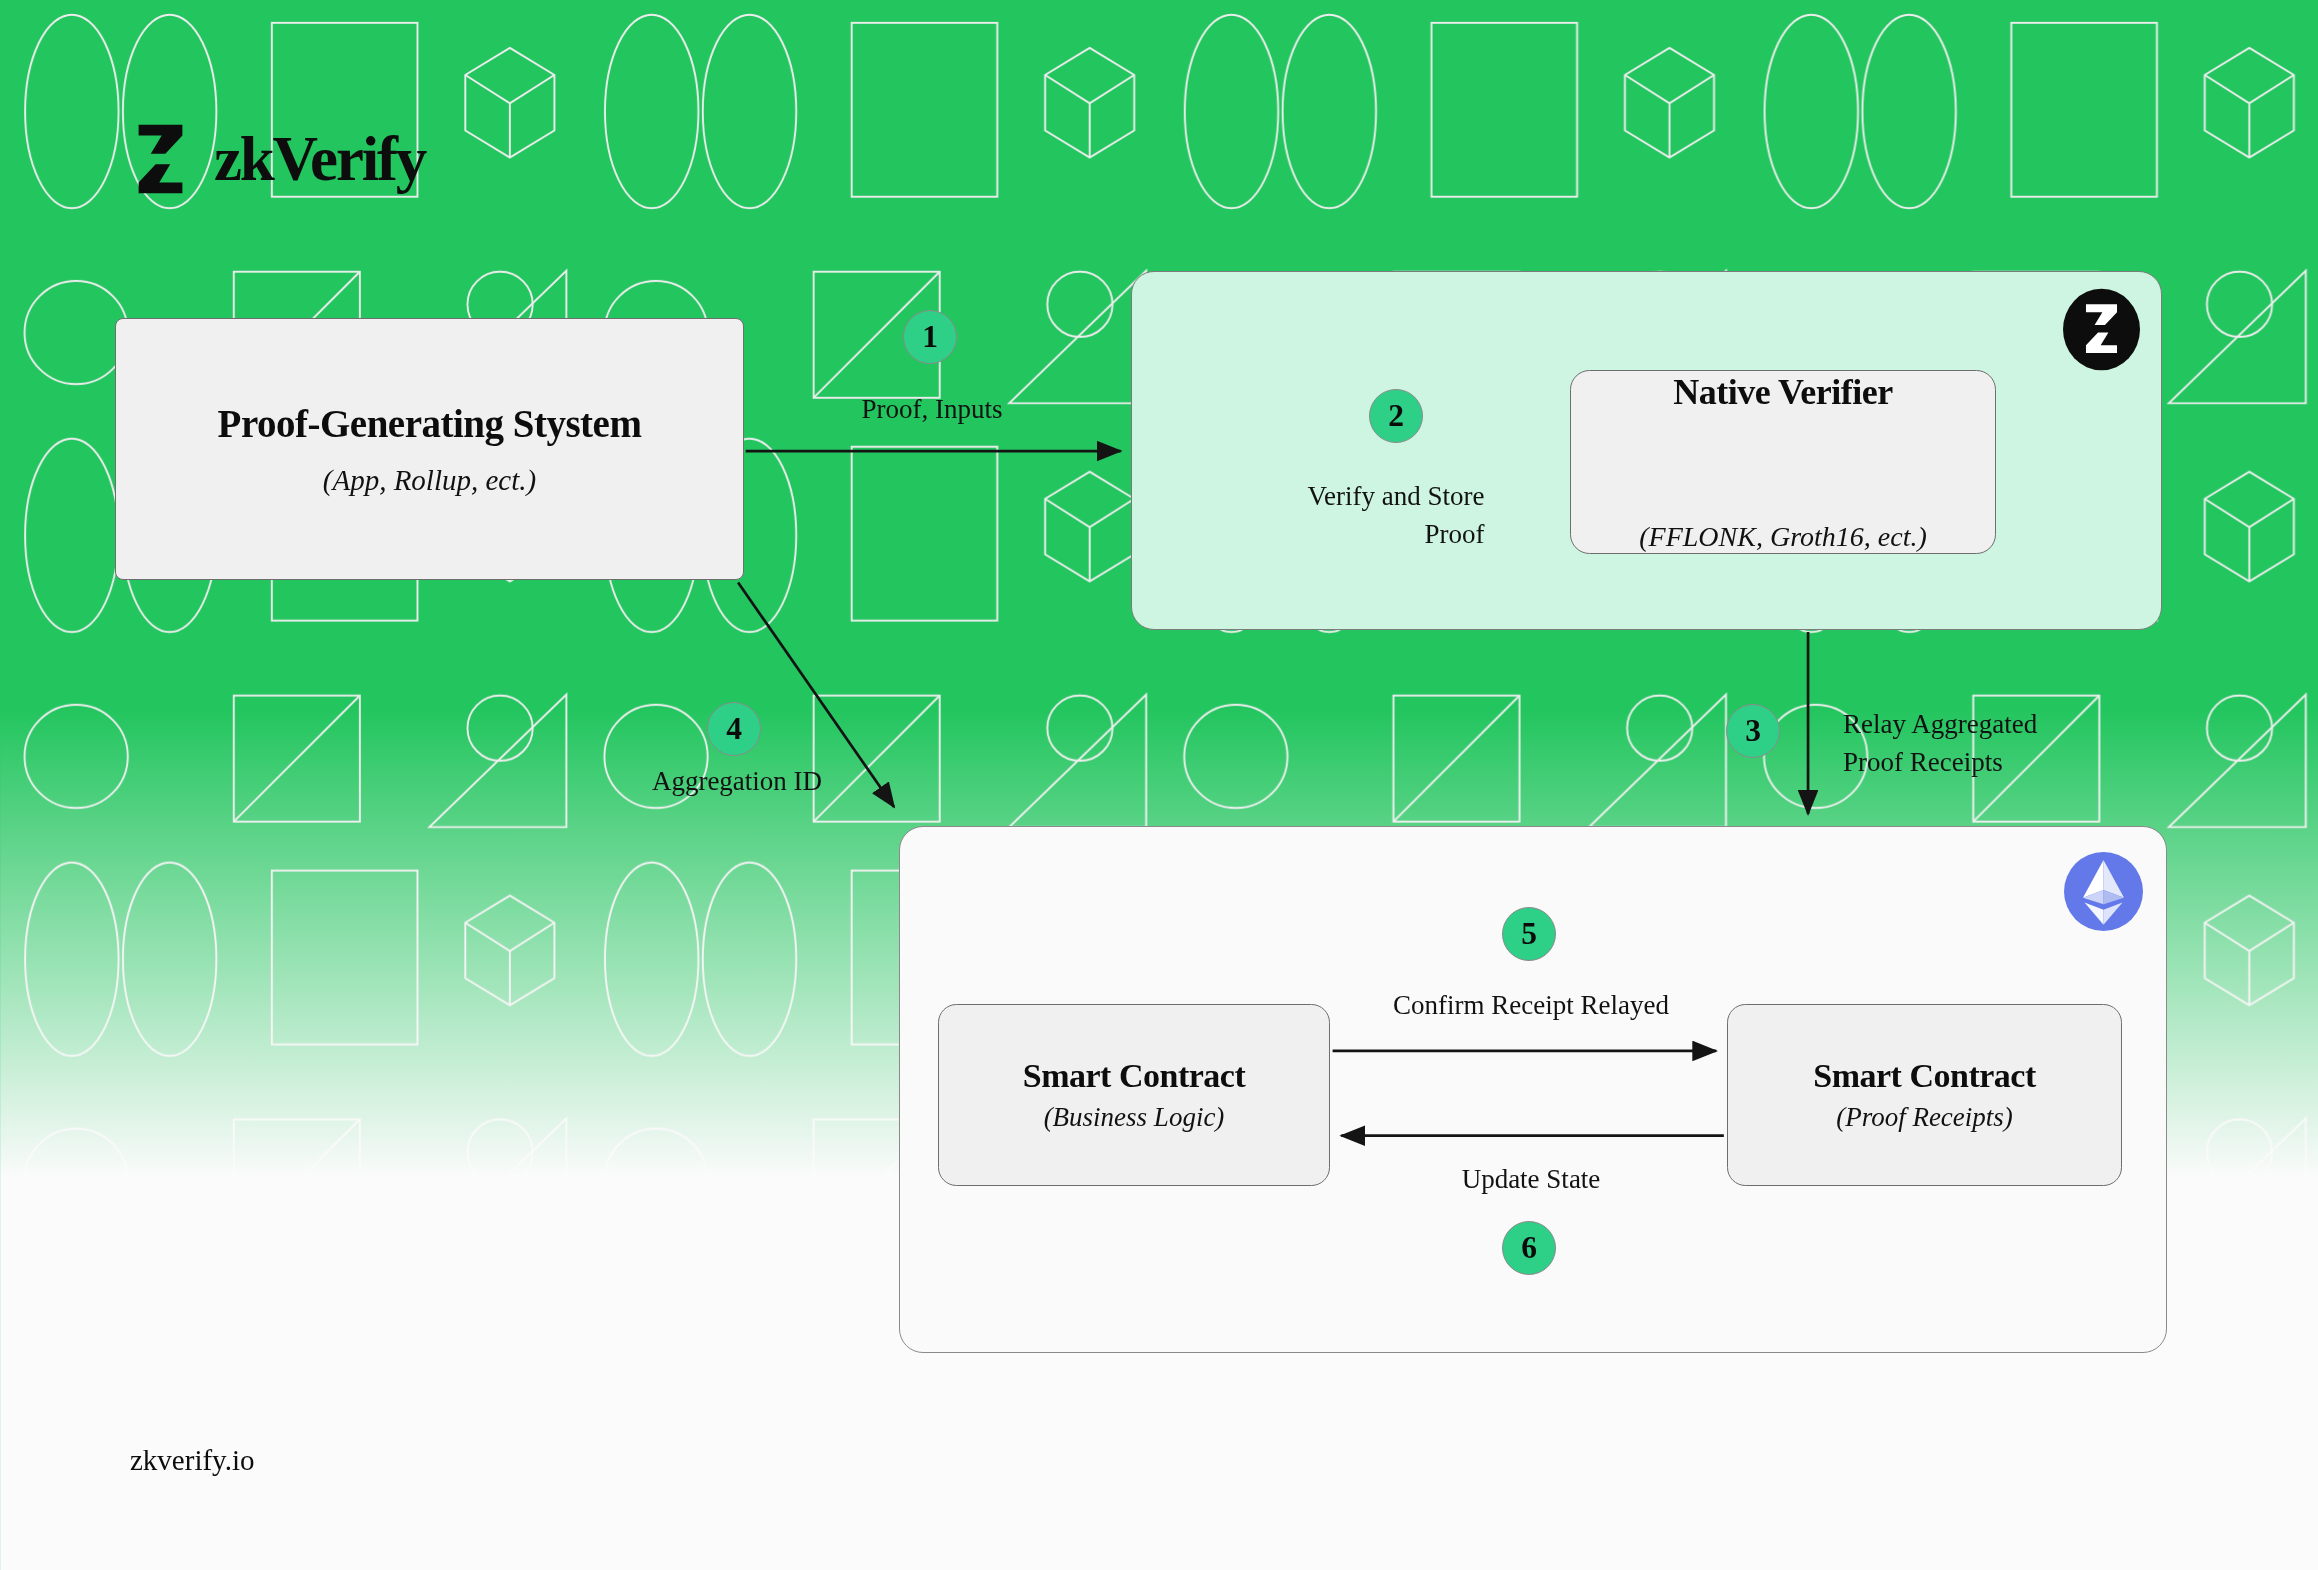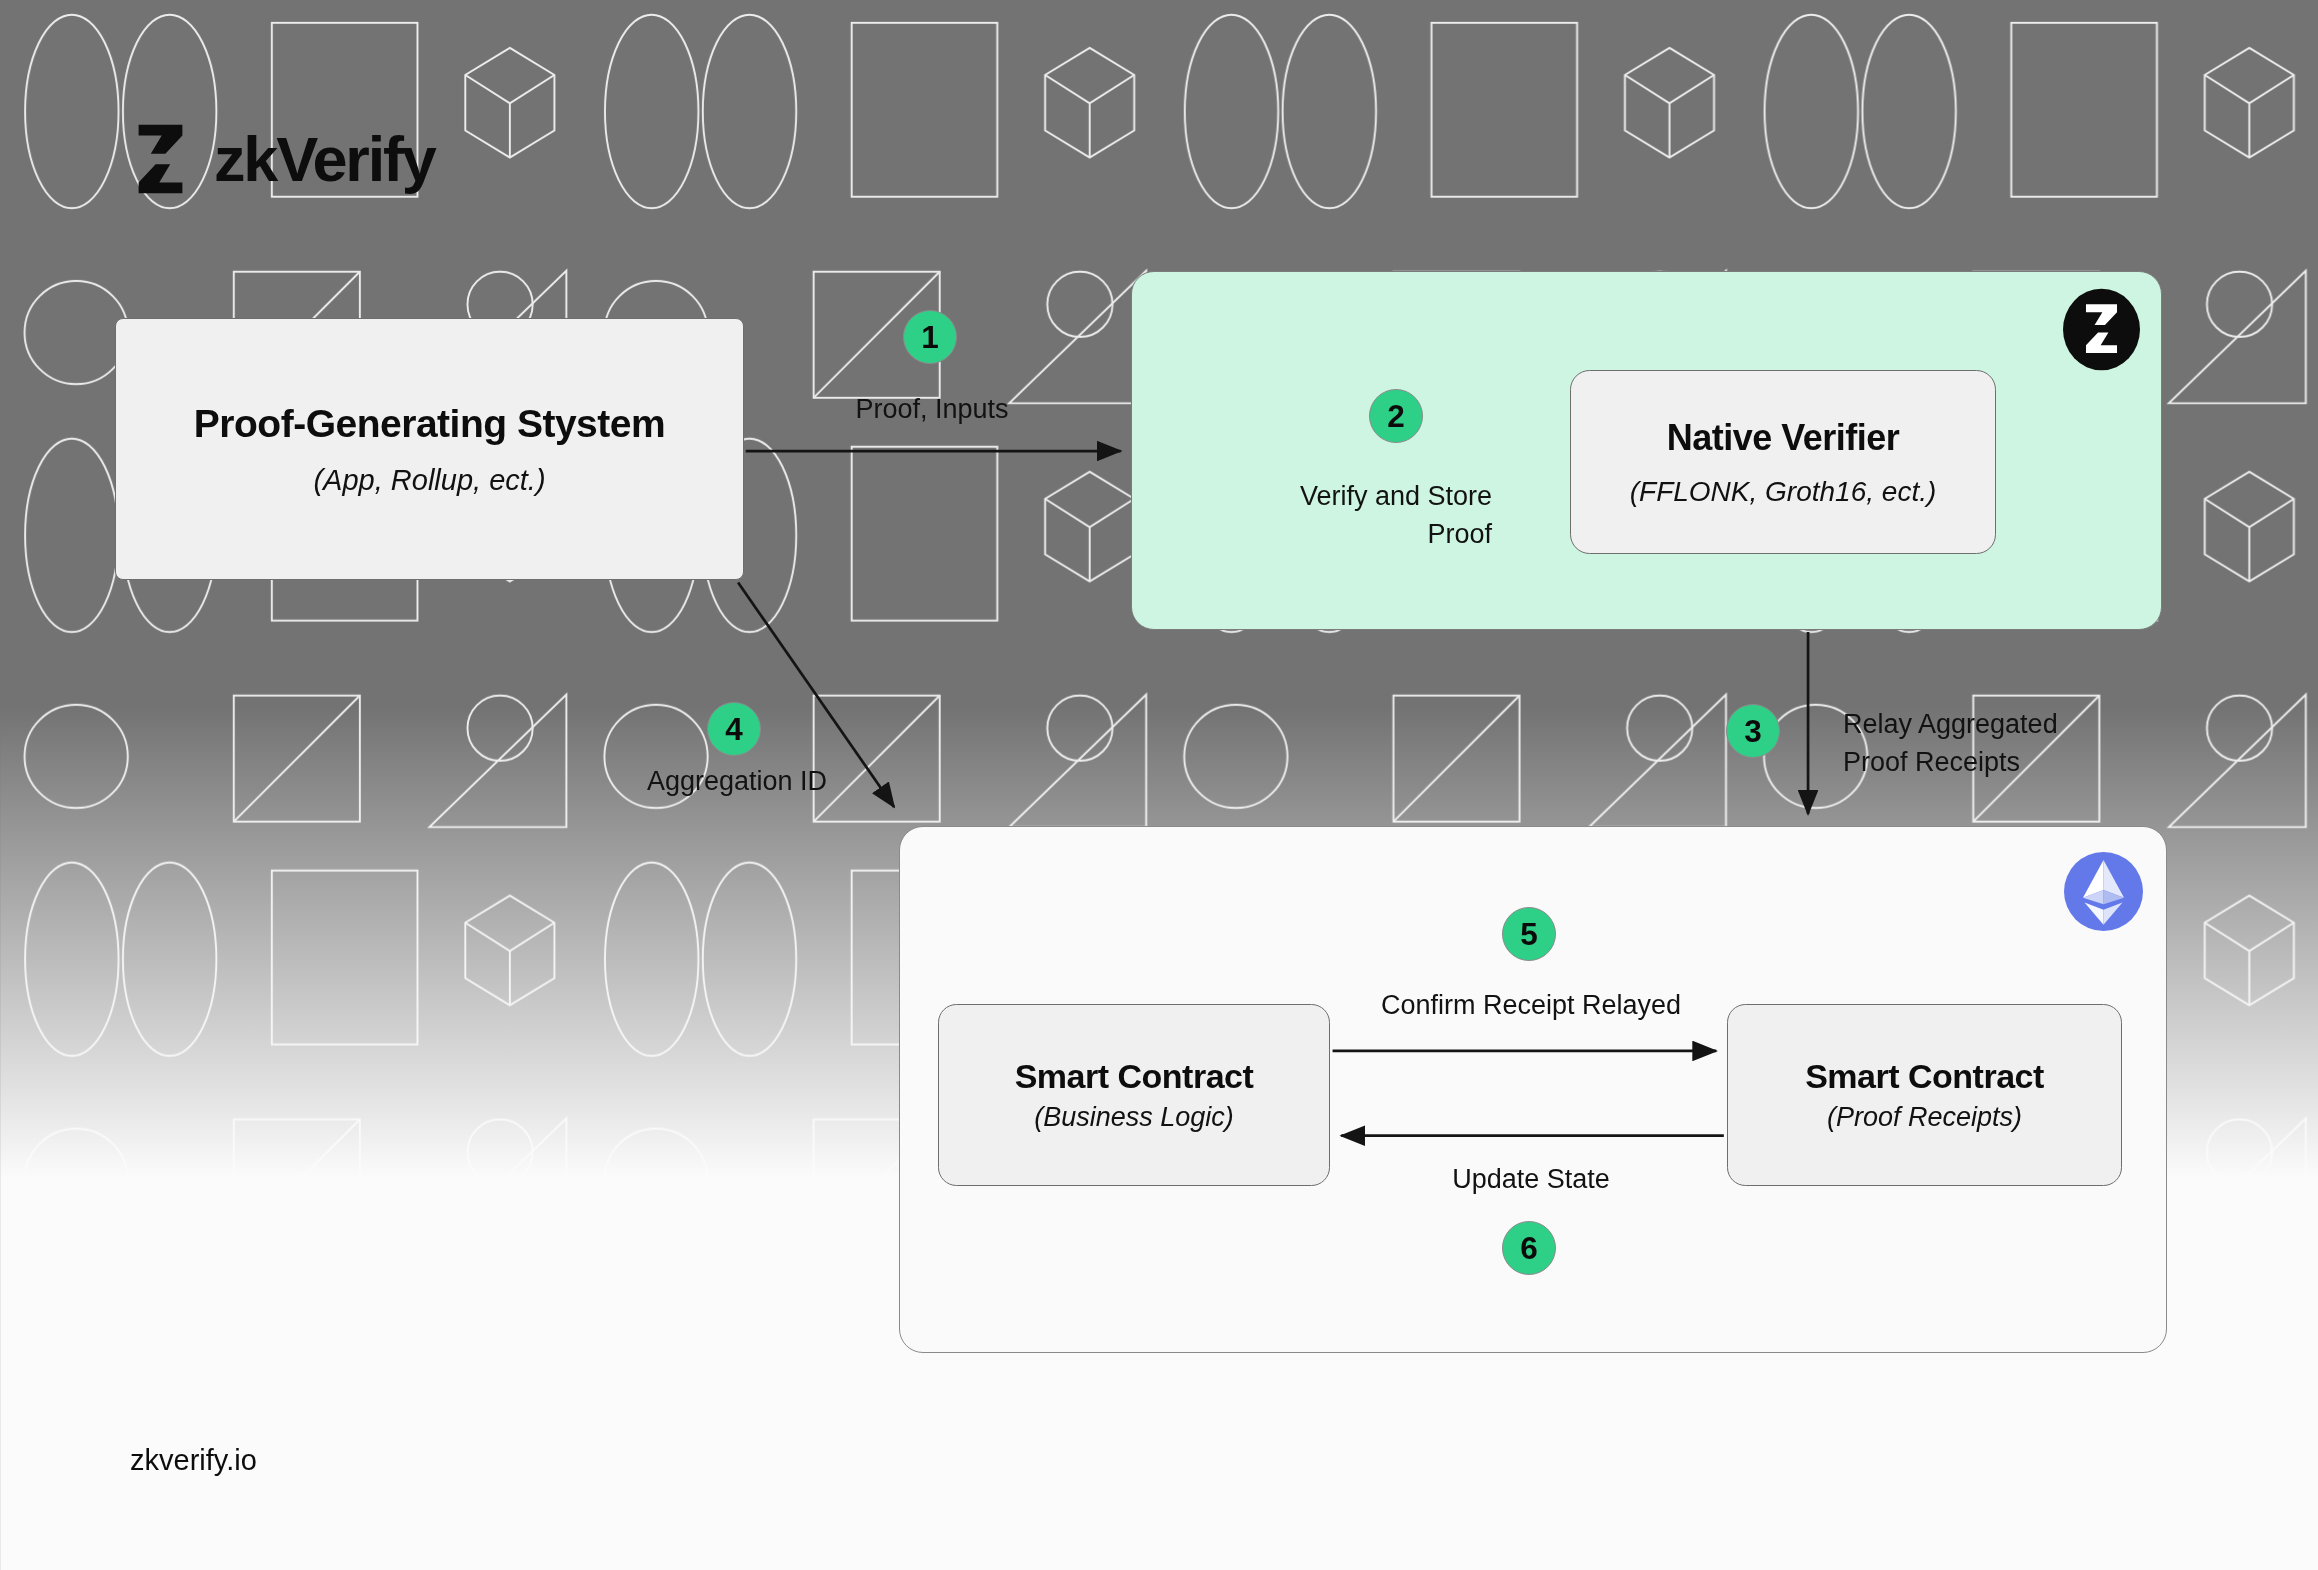--- a/index.html
+++ b/index.html
@@ -1,35 +1,35 @@
 <!DOCTYPE html>
 <html style="font-size:8.7px"><head>
 <meta charset="utf-8">
 <style>
   html,body{margin:0;padding:0;background:#fbfbfb;}
   .stage{
     position:relative;width:2319px;height:1571px;overflow:hidden;
-    background:#737373;color:#111;
-    font-family:Liberation Sans, sans-serif;
+    background:#22c55e;color:#111;
+    font-family:Liberation Serif, serif;
   }
   .bg{position:absolute;left:0;top:0;}
   
   .logo{position:absolute;left:129px;top:121px;display:flex;align-items:center;gap:22px;}
   .logo .mark{width:63px;height:76px;}
   .logo .brand{font-size:63px;font-weight:700;letter-spacing:-2.2px;color:#0d0d0d;}
   
   .node{
     position:absolute;background:#f0f0f0;border:1.6px solid #6e6e6e;border-radius:8px;
     display:flex;flex-direction:column;align-items:center;justify-content:center;
     text-align:center;box-sizing:border-box;
   }
   .node .t{font-weight:700;font-size:39px;letter-spacing:-0.5px;color:#0d0d0d;}
   .node .s{font-style:italic;font-size:29px;margin-top:18px;color:#111;}
   .proof{left:115px;top:318px;width:629px;height:262px;}
-  .native{left:1570px;top:370px;width:426px;height:184px;border-radius:19.6px;}
+  .native{left:1570px;top:370px;width:426px;height:184px;border-radius:19.6px;justify-content:space-between;}
   .native .t{font-size:36px;}
   .native .s{font-size:28px;margin-top:17px;}
   .sc{border-radius:18.5px;}
   .sc .t{font-size:34px;}
   .sc .s{font-size:27px;margin-top:6.5px;}
   .sc-left{left:938px;top:1004px;width:392px;height:182px;}
   .sc-right{left:1727px;top:1004px;width:395px;height:182px;}
   
   .panel{position:absolute;box-sizing:border-box;}
   .green{

